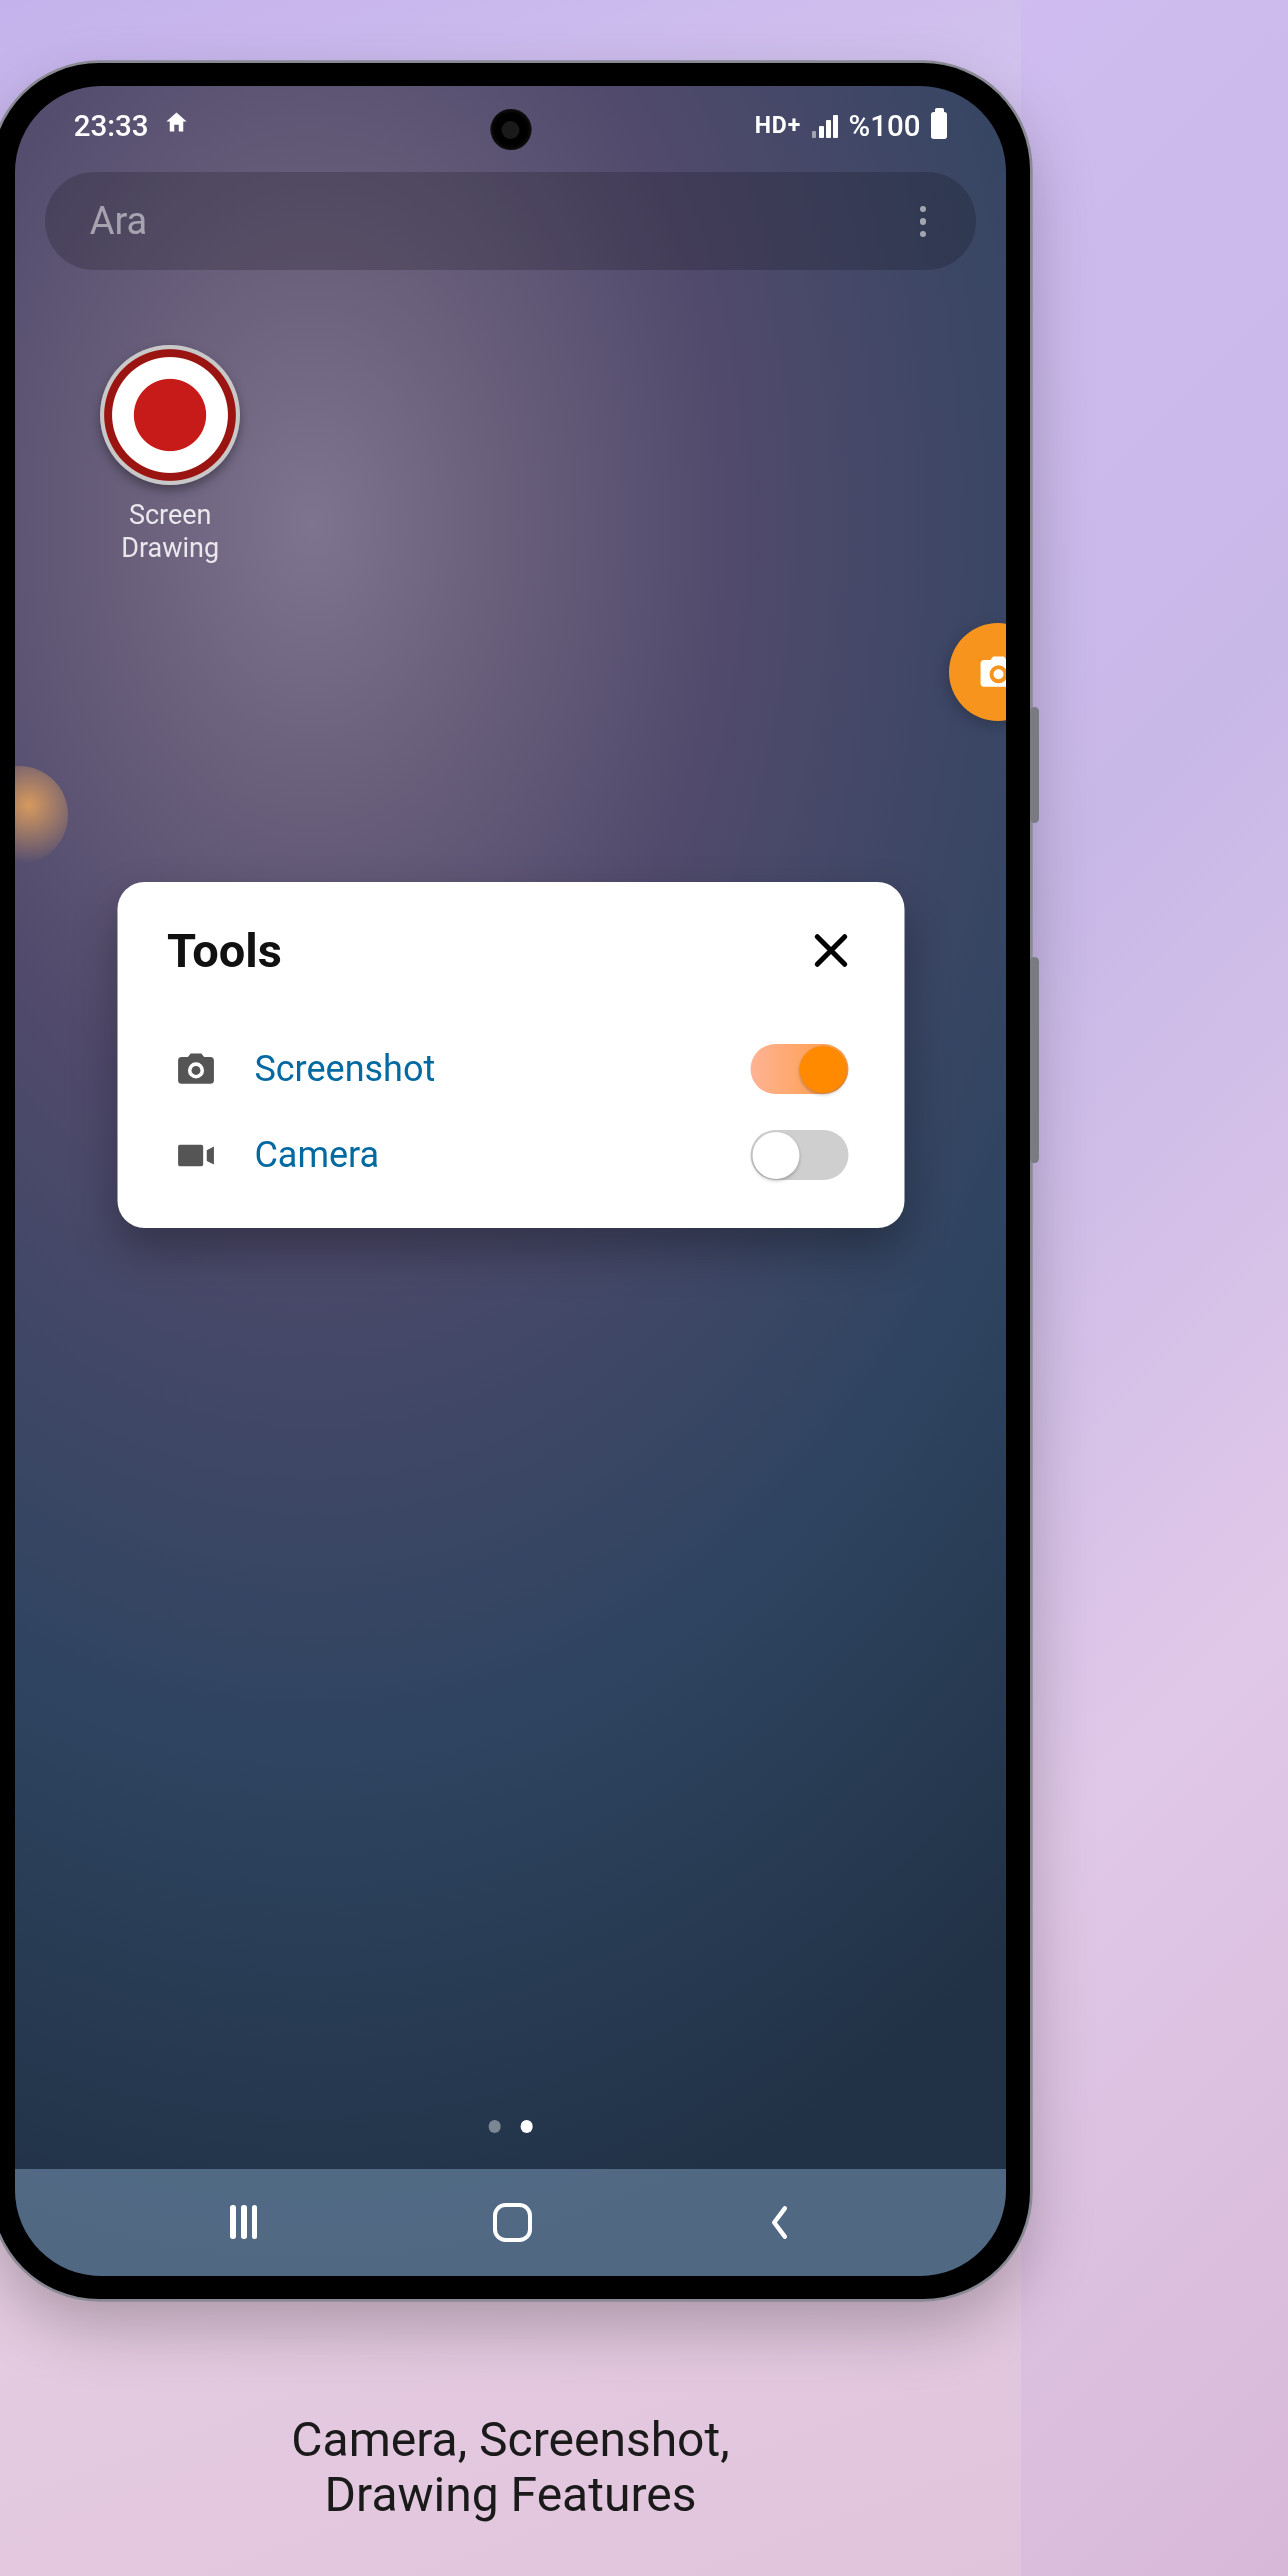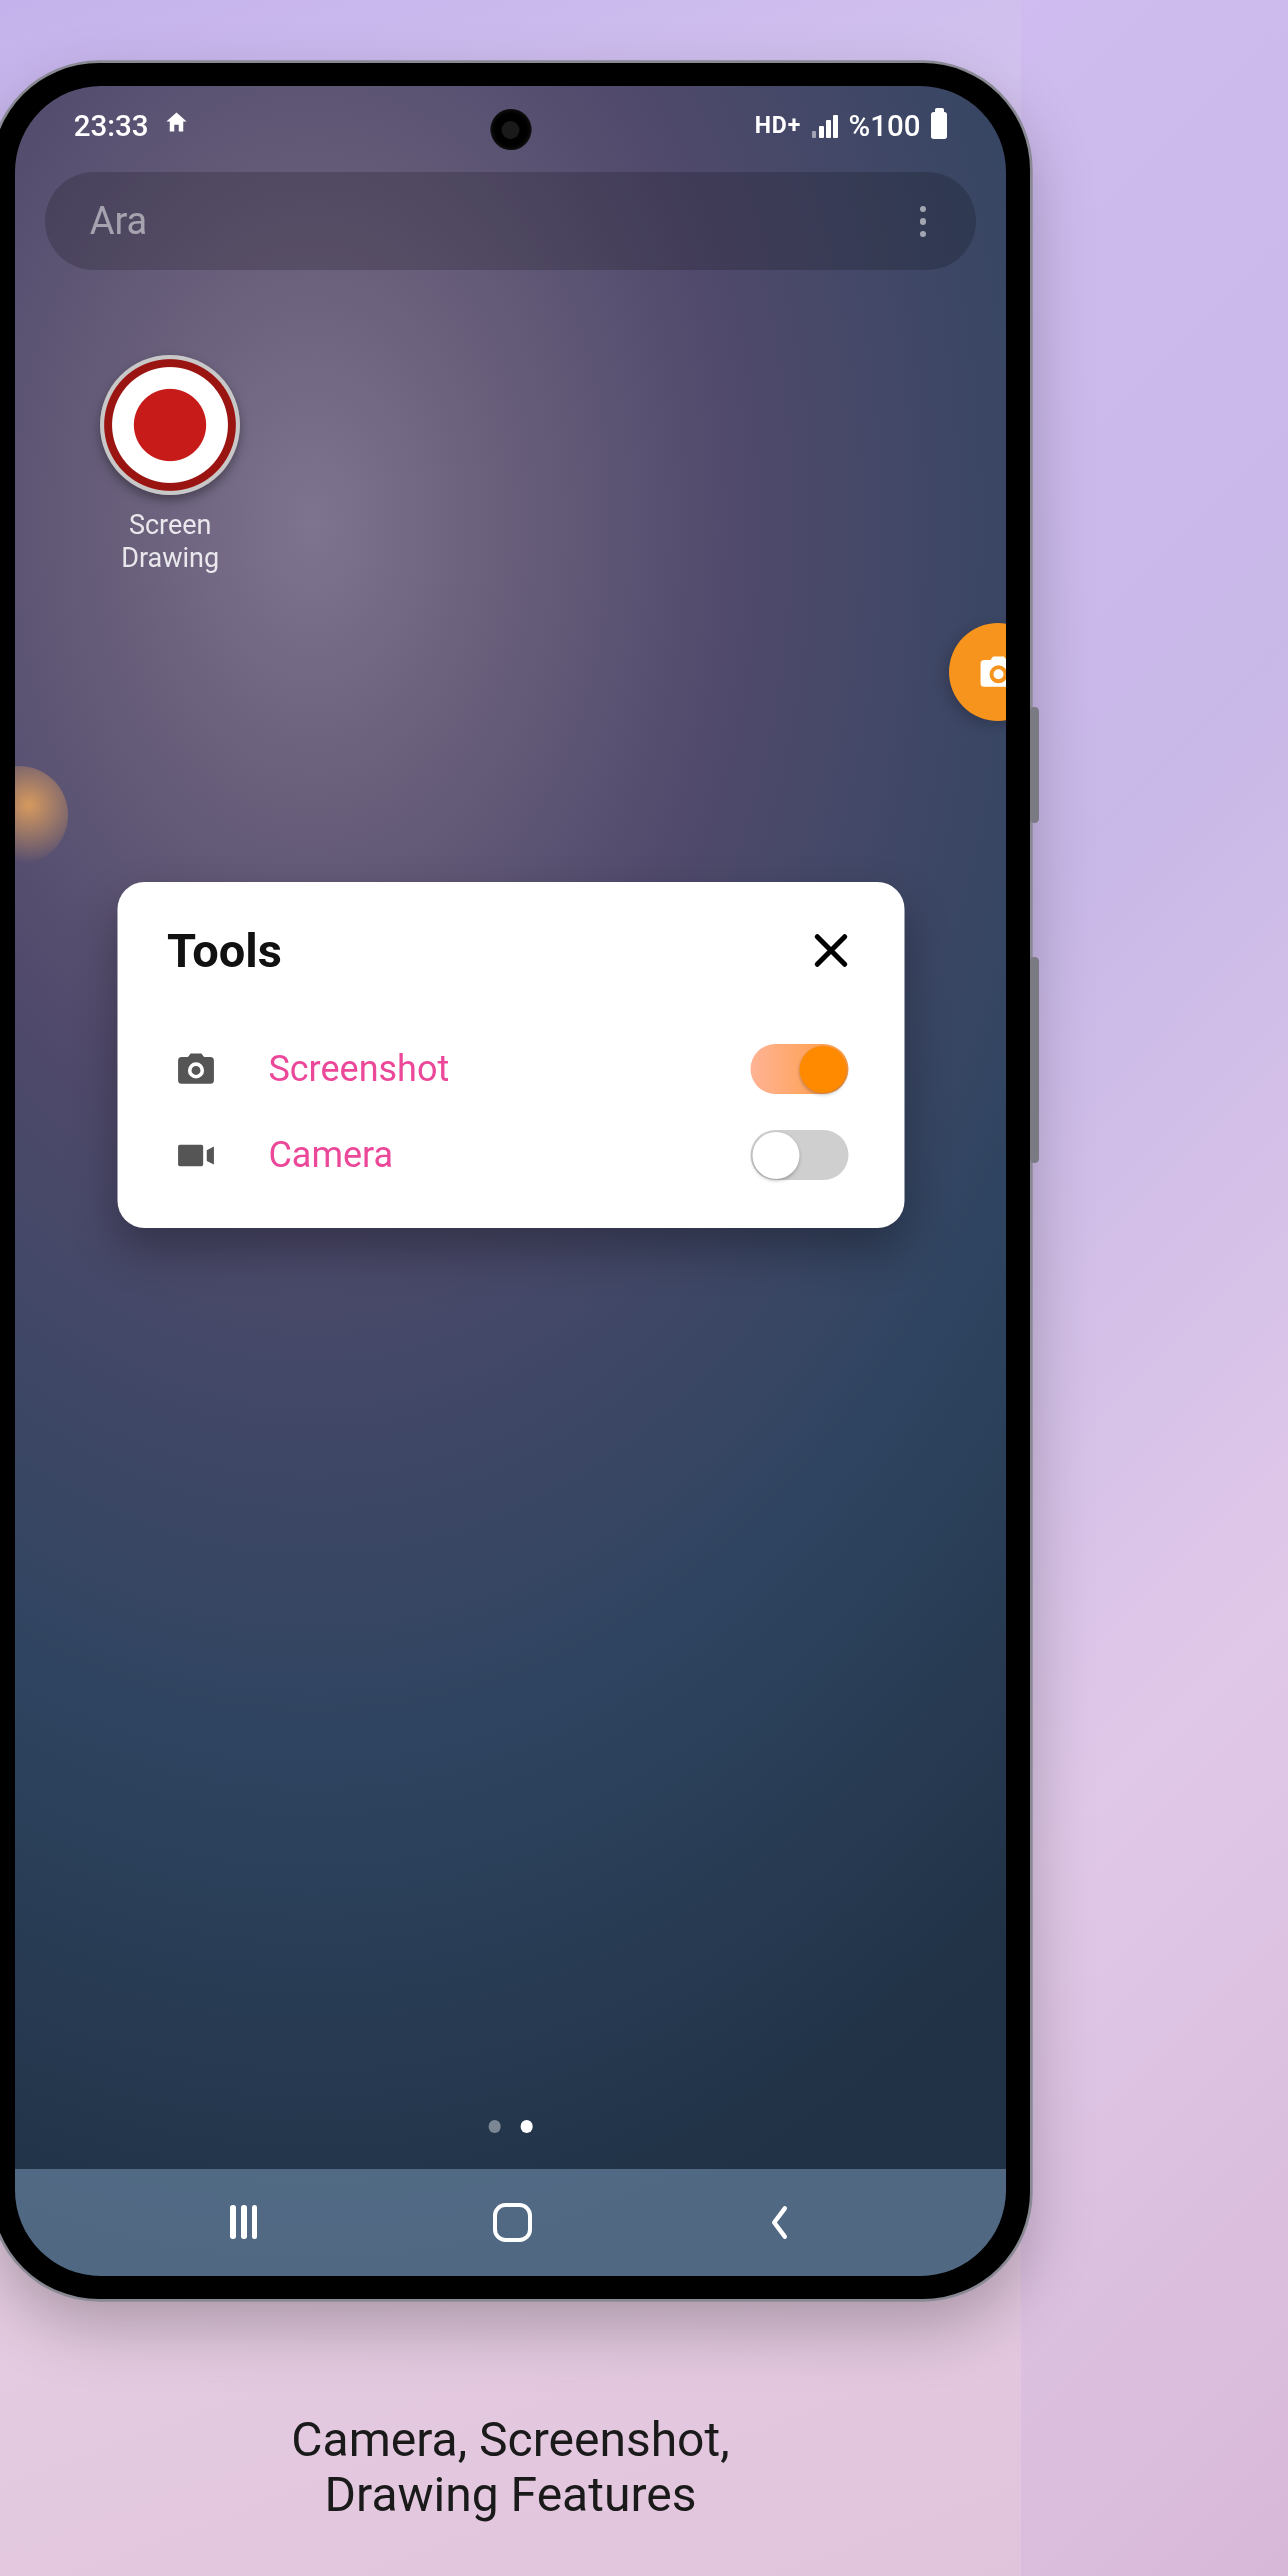--- a/index.html
+++ b/index.html
@@ -101,21 +101,21 @@
     background: rgba(0,0,0,0.18);
     display:flex;
     align-items:center;
     justify-content:space-between;
     padding: 0 45px;
   }
   .searchbar .placeholder{ color: rgba(255,255,255,0.5); font-size:38px; }
   .kebab { display:flex; flex-direction:column; gap:6.3px; padding:5.4px;}
   .kebab span{ width:6.3px; height:6.3px; border-radius:50%; background: rgba(255,255,255,0.55);}
   
-  .app-icon-wrap { position:absolute; left:66px; top:269px; width:179px; text-align:center; }
+  .app-icon-wrap { position:absolute; left:66px; top:259px; width:179px; text-align:center; }
   .app-icon {
     width:140px; height:140px; margin:0 auto; border-radius:50%;
     background: radial-gradient(circle at 50% 50%, #c61b18 0 36%, #fff 37% 58%, #9a1412 59% 66%, #c8c8c8 67% 100%);
     box-shadow: 0 5.4px 10.7px rgba(0,0,0,0.35);
   }
   .app-label { color: rgba(255,255,255,0.85); font-size:27px; margin-top:14.3px; line-height:1.2;}
   
   .float-bubble {
     position:absolute; right:-41px; top:537px; width:98px; height:98px;
     background:#f7941d; border-radius:50%;
@@ -132,21 +132,21 @@
     position:absolute; left:50%; top:796px; transform:translateX(-50%);
     width: 787px; background:#fff; border-radius:27px;
     box-shadow: 0 21.5px 45px rgba(0,0,0,0.30);
     padding: 41px 50px 30px 50px;
   }
   .dialog-header{ display:flex; align-items:center; justify-content:space-between; margin-bottom:48px;}
   .dialog-title{ font-size:47px; font-weight:700; color:#111; }
   .close-x svg{ width:47px; height:47px; display:block; }
   .drow{ display:flex; align-items:center; gap:34px; padding:18px 5.4px; }
   .drow .ico{ width:48px; display:flex; justify-content:center; color:#555;}
-  .drow .lbl{ flex:1; font-size:36px; color:#ec4899;margin-left:14px; }
+  .drow .lbl{ flex:1; font-size:36px; color:#0369a1; }
   .toggle{
     width:98px; height:50px; border-radius:36px; position:relative;
   }
   .toggle .knob{
     position:absolute; top:1.8px; width:47px; height:47px; border-radius:50%;
     box-shadow: 0 1.8px 3.6px rgba(0,0,0,0.25);
   }
   .toggle.on{ background: linear-gradient(90deg,#ffb394,#ff9b3e); }
   .toggle.on .knob{ right:1.8px; background:#ff8a00; }
   .toggle.off{ background:#cfcfcf; }

